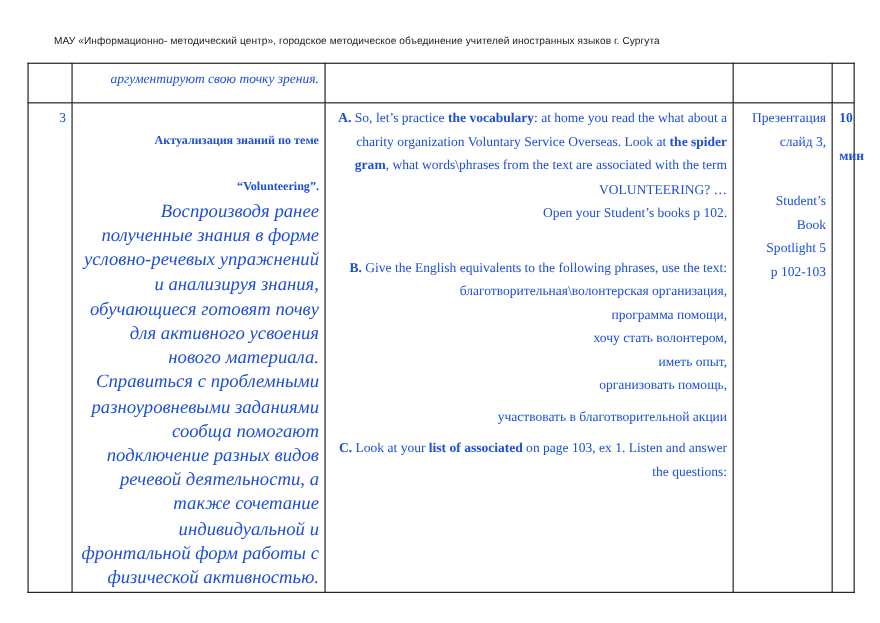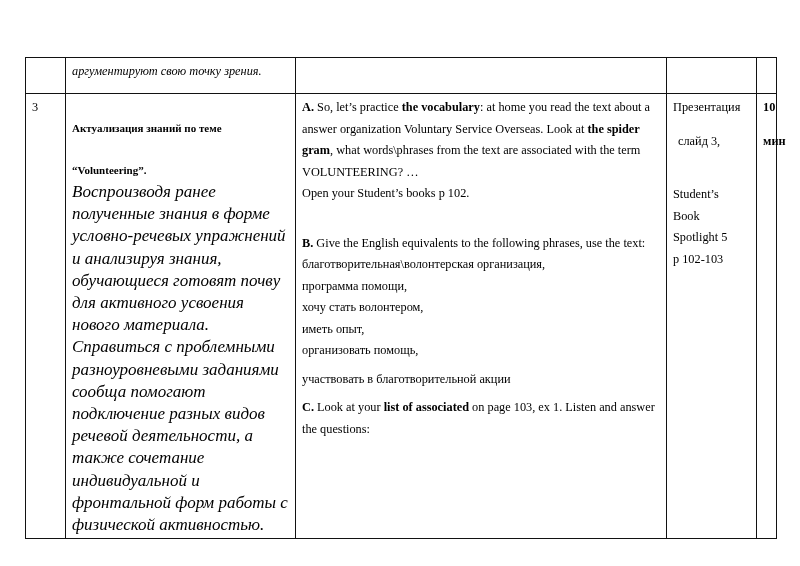--- a/index.html
+++ b/index.html
@@ -41,21 +41,22 @@
     width: 751px;
     border-collapse: collapse;
     table-layout: fixed;
   }
   table.lesson-table td {
     border: 1px solid #121212;
     vertical-align: top;
     padding: 3px 5px 2px 6px;
     font-size: 12.3px;
     line-height: 21.5px;
-    color: #000000;
+    color: #1d4ed8;
+    text-align: right;
   }
   col.c-num   { width: 40px; }
   col.c-stage { width: 230px; }
   col.c-body  { width: 371px; }
   col.c-res   { width: 90px; }
   col.c-time  { width: 20px; }
 
   .cell-num {
     font-size: 12.5px;
     line-height: 20px;
@@ -106,20 +107,21 @@
     font-weight: bold;
   }
   .time-cell p { margin: 0; }
   .row-top td { height: 30px; }
 </style>
 </head>
 <body>
 
 <div class="page">
 
+  <div class="doc-header">МАУ «Информационно- методический центр», городское методическое объединение учителей иностранных языков г. Сургута</div>
 
   <table class="lesson-table">
     <colgroup>
       <col class="c-num">
       <col class="c-stage">
       <col class="c-body">
       <col class="c-res">
       <col class="c-time">
     </colgroup>
     <tbody>
@@ -137,42 +139,42 @@
         <td class="cell-num">3</td>
 
         <td>
           <div class="stage-title">Актуализация знаний  по теме</div>
           <div class="stage-title">“Volunteering”.</div>
           <div class="stage-desc">Воспроизводя ранее полученные знания  в форме условно-речевых упражнений и анализируя  знания, обучающиеся  готовят почву для активного усвоения нового материала.  Справиться с проблемными разноуровневыми заданиями  сообща помогают подключение  разных видов  речевой деятельности,  а также сочетание индивидуальной и  фронтальной форм работы с физической активностью.</div>
         </td>
 
         <td class="body-cell">
           <p>
-            <span class="bold">A.</span><span> So, let’s practice </span><span class="bold">the vocabulary</span><span>: at home you read the text about a answer organization Voluntary Service Overseas. Look at </span><span class="bold">the spider gram</span><span>, what words\phrases  from the text are associated with the term VOLUNTEERING? …</span>
+            <span class="bold">A.</span><span> So, let’s practice </span><span class="bold">the vocabulary</span><span>: at home you read the what about a charity organization Voluntary Service Overseas. Look at </span><span class="bold">the spider gram</span><span>, what words\phrases  from the text are associated with the term VOLUNTEERING? …</span>
           </p>
           <p>Open your Student’s books p 102.</p>
 
           <p class="spaced-before">
             <span class="bold">B.</span><span>  Give the English equivalents to the following phrases, use the text:</span>
           </p>
           <p>благотворительная\волонтерская организация,</p>
           <p>программа помощи,</p>
           <p>хочу стать волонтером,</p>
           <p>иметь опыт,</p>
           <p>организовать помощь,</p>
           <p class="spaced-before-sm"> участвовать в благотворительной акции</p>
 
           <p class="spaced-before-sm">
             <span class="bold">C.</span><span> Look at your </span><span class="bold">list of associated</span><span> on page 103, ex 1. Listen and answer the questions:</span>
           </p>
         </td>
 
         <td class="res-cell">
           <p>Презентация</p>
-          <p class="res-indent" style="margin-top:12px;">слайд 3,</p>
+          <p class="res-indent" style="">слайд 3,</p>
           <p class="res-block-2">Student’s</p>
           <p>Book</p>
           <p>Spotlight 5</p>
           <p>p 102-103</p>
         </td>
 
         <td class="time-cell">
           <p>10</p>
           <p style="margin-top:12px;">мин</p>
         </td>

